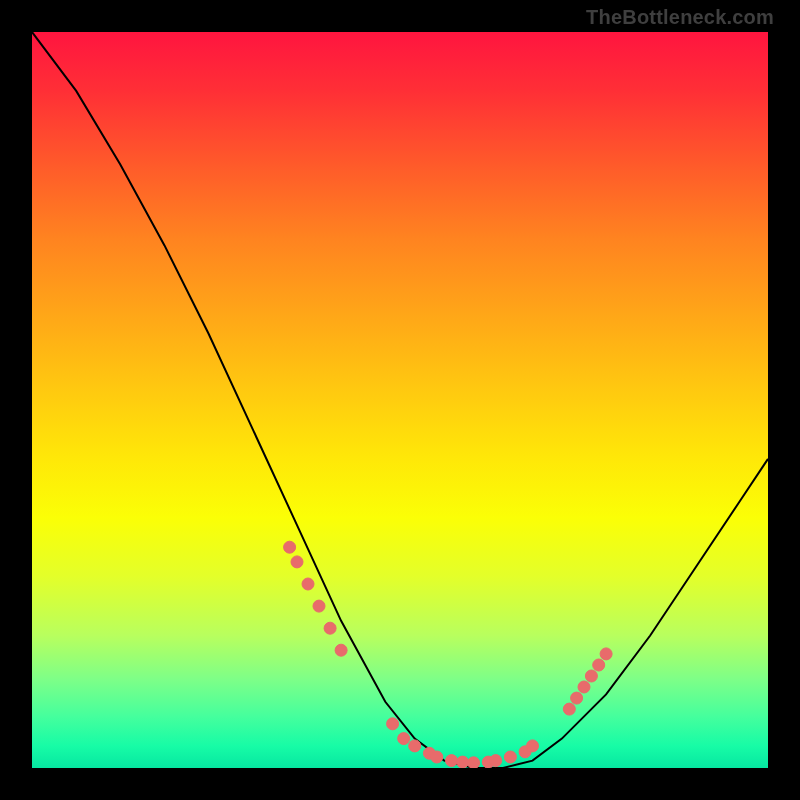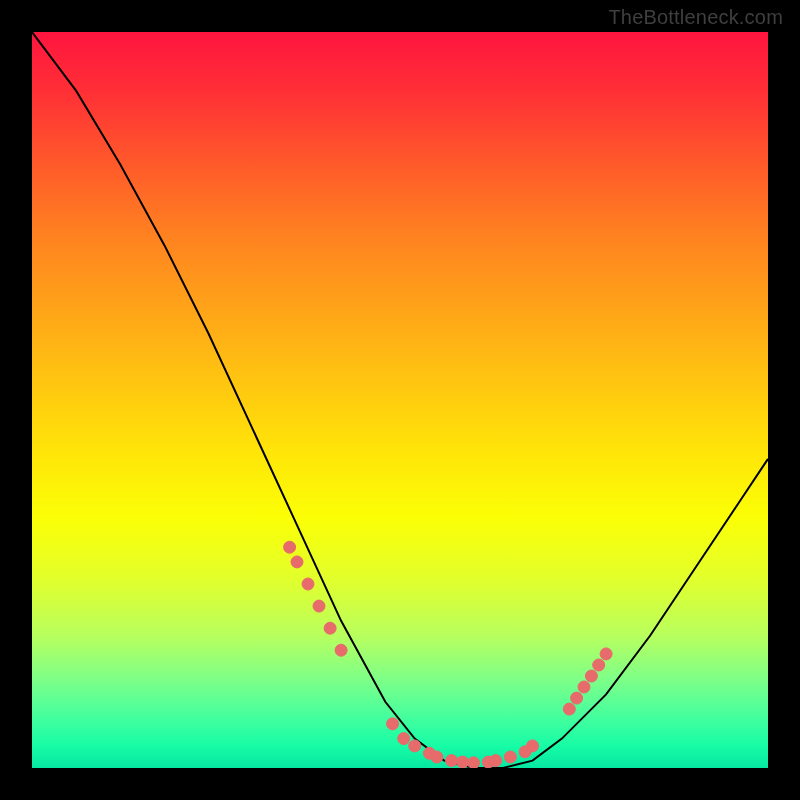--- a/index.html
+++ b/index.html
@@ -36,24 +36,24 @@
       #b8ff5e 82%,
       #7dff88 88%,
       #45ff9d 93%,
       #17fca6 97%,
       #06e7a1 100%
     );
   }
   .watermark {
     position: absolute;
     top: 6px;
-    right: 17px;
+    right: 26px;
     color: #3f3f3f;
     font-size: 20px;
-    font-weight: 400;
+    font-weight: 700;
     letter-spacing: 0.2px;
   }
   svg.curve {
     position: absolute;
     left: 0;
     top: 0;
     width: 736px;
     height: 736px;
   }
   .curve path.line {

